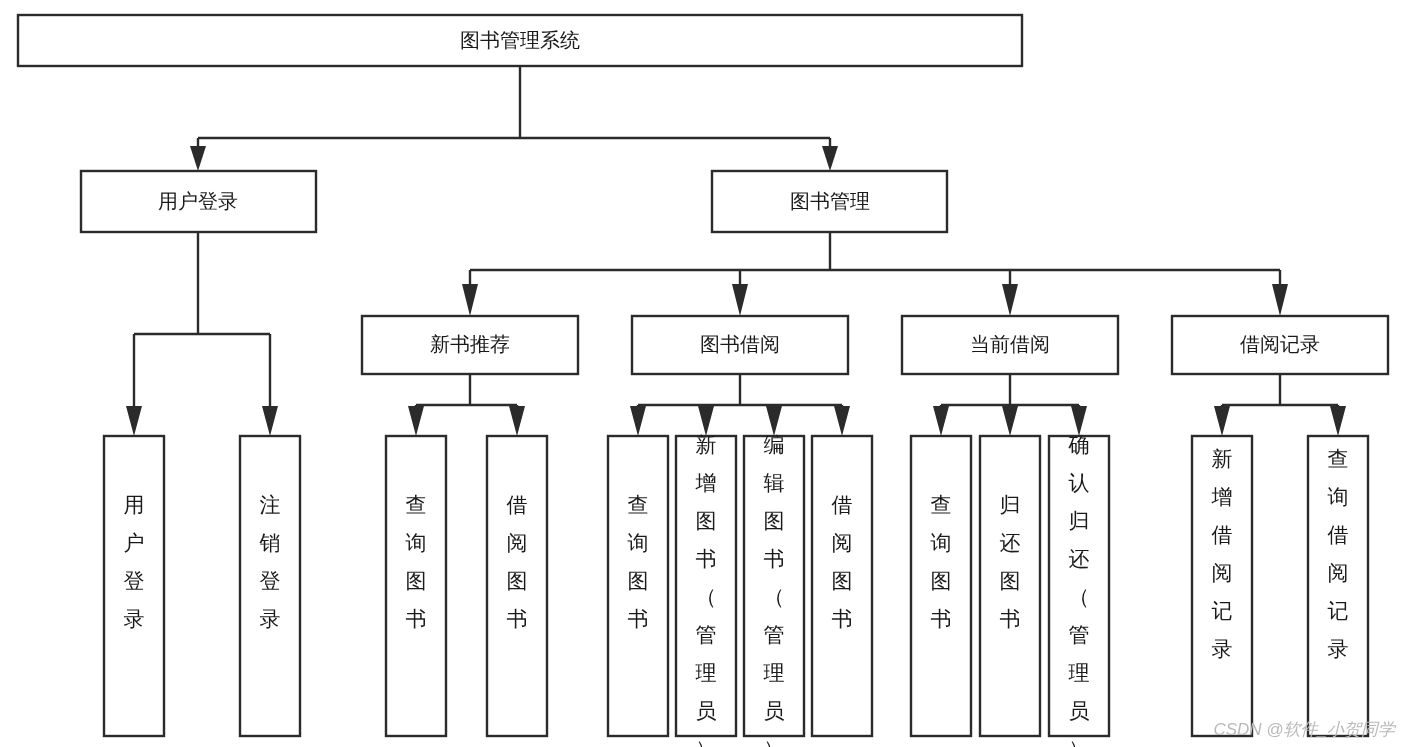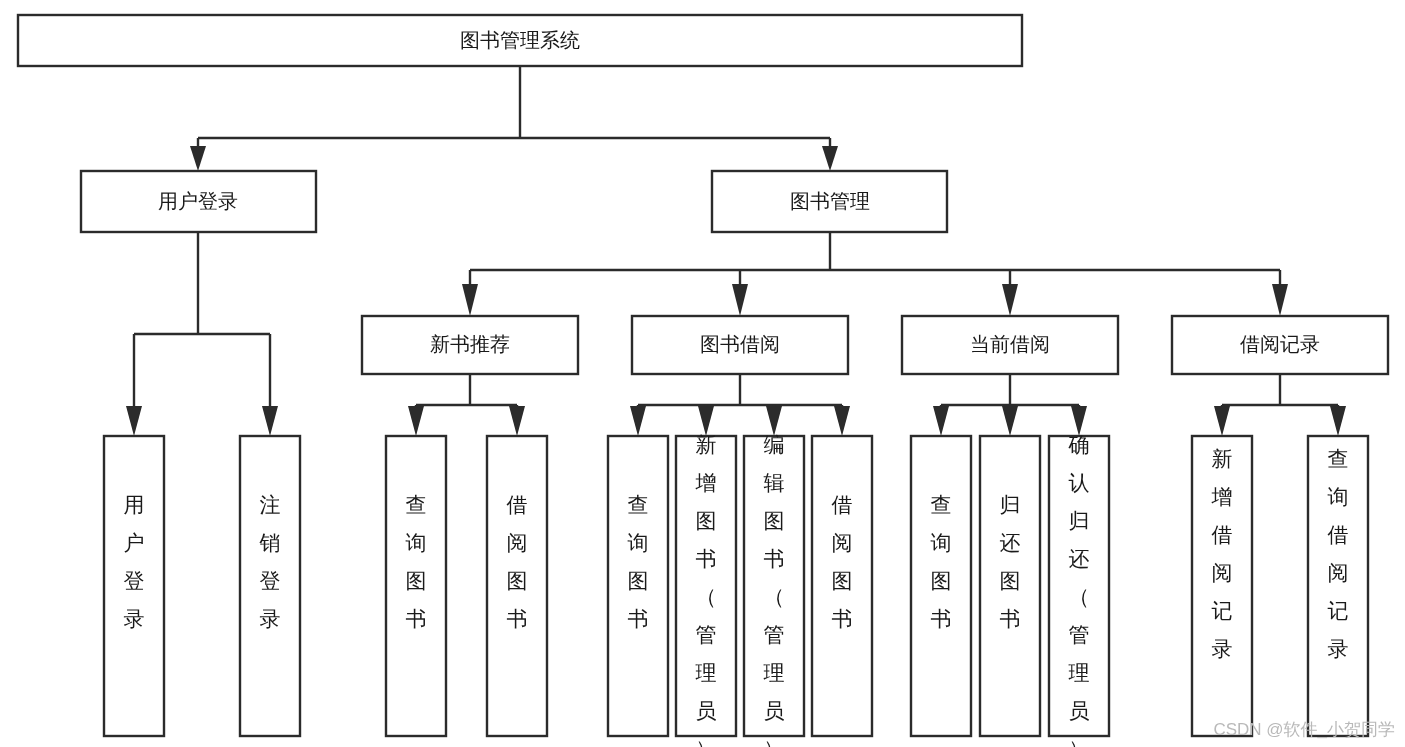--- a/index.html
+++ b/index.html
@@ -57,20 +57,21 @@
   }
   .watermark {
     position: absolute;
     right: 10px;
     bottom: 6px;
     font-family: "Liberation Sans", "DejaVu Sans", sans-serif;
     font-size: 17px;
     color: #b9b9b9;
     white-space: nowrap;
     user-select: none;
+    font-style: italic;
   }
 </style>
 </head>
 <body>
 
 <div id="diagram-root">
   <svg class="flow" viewBox="0 0 1405 747" xmlns="http://www.w3.org/2000/svg">
 
     <defs>
       <g id="arrowhead-def"></g>

